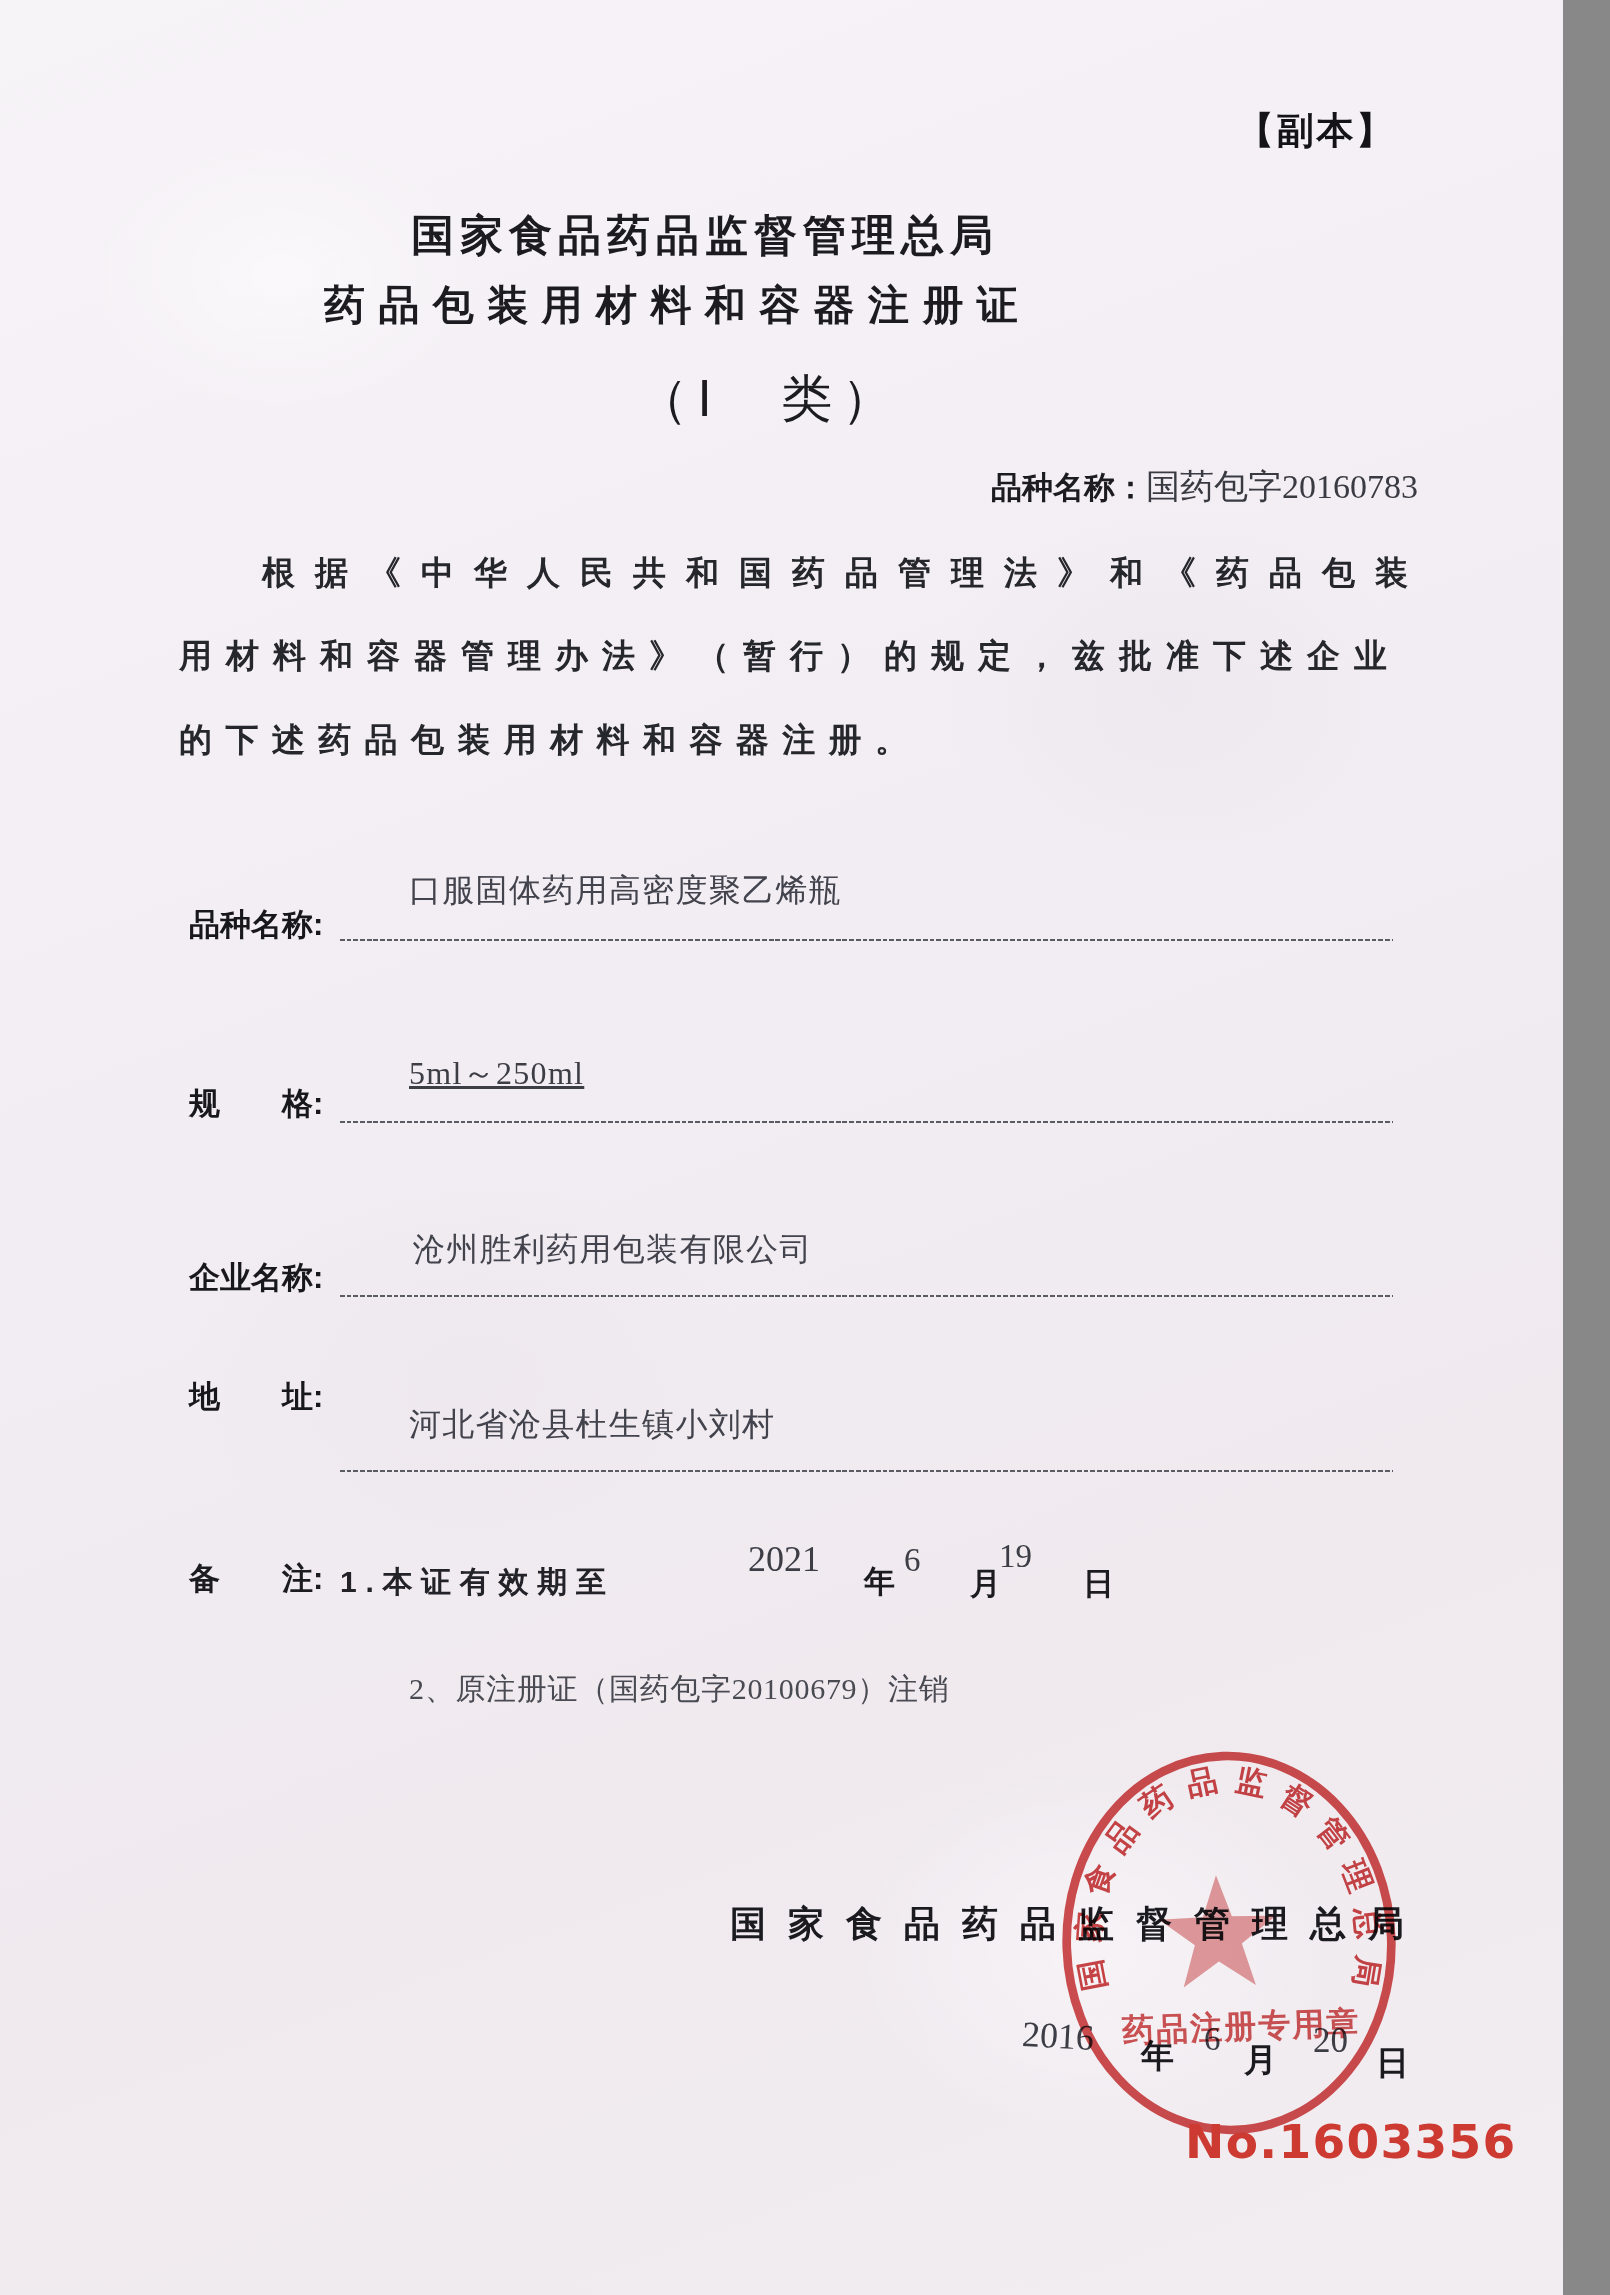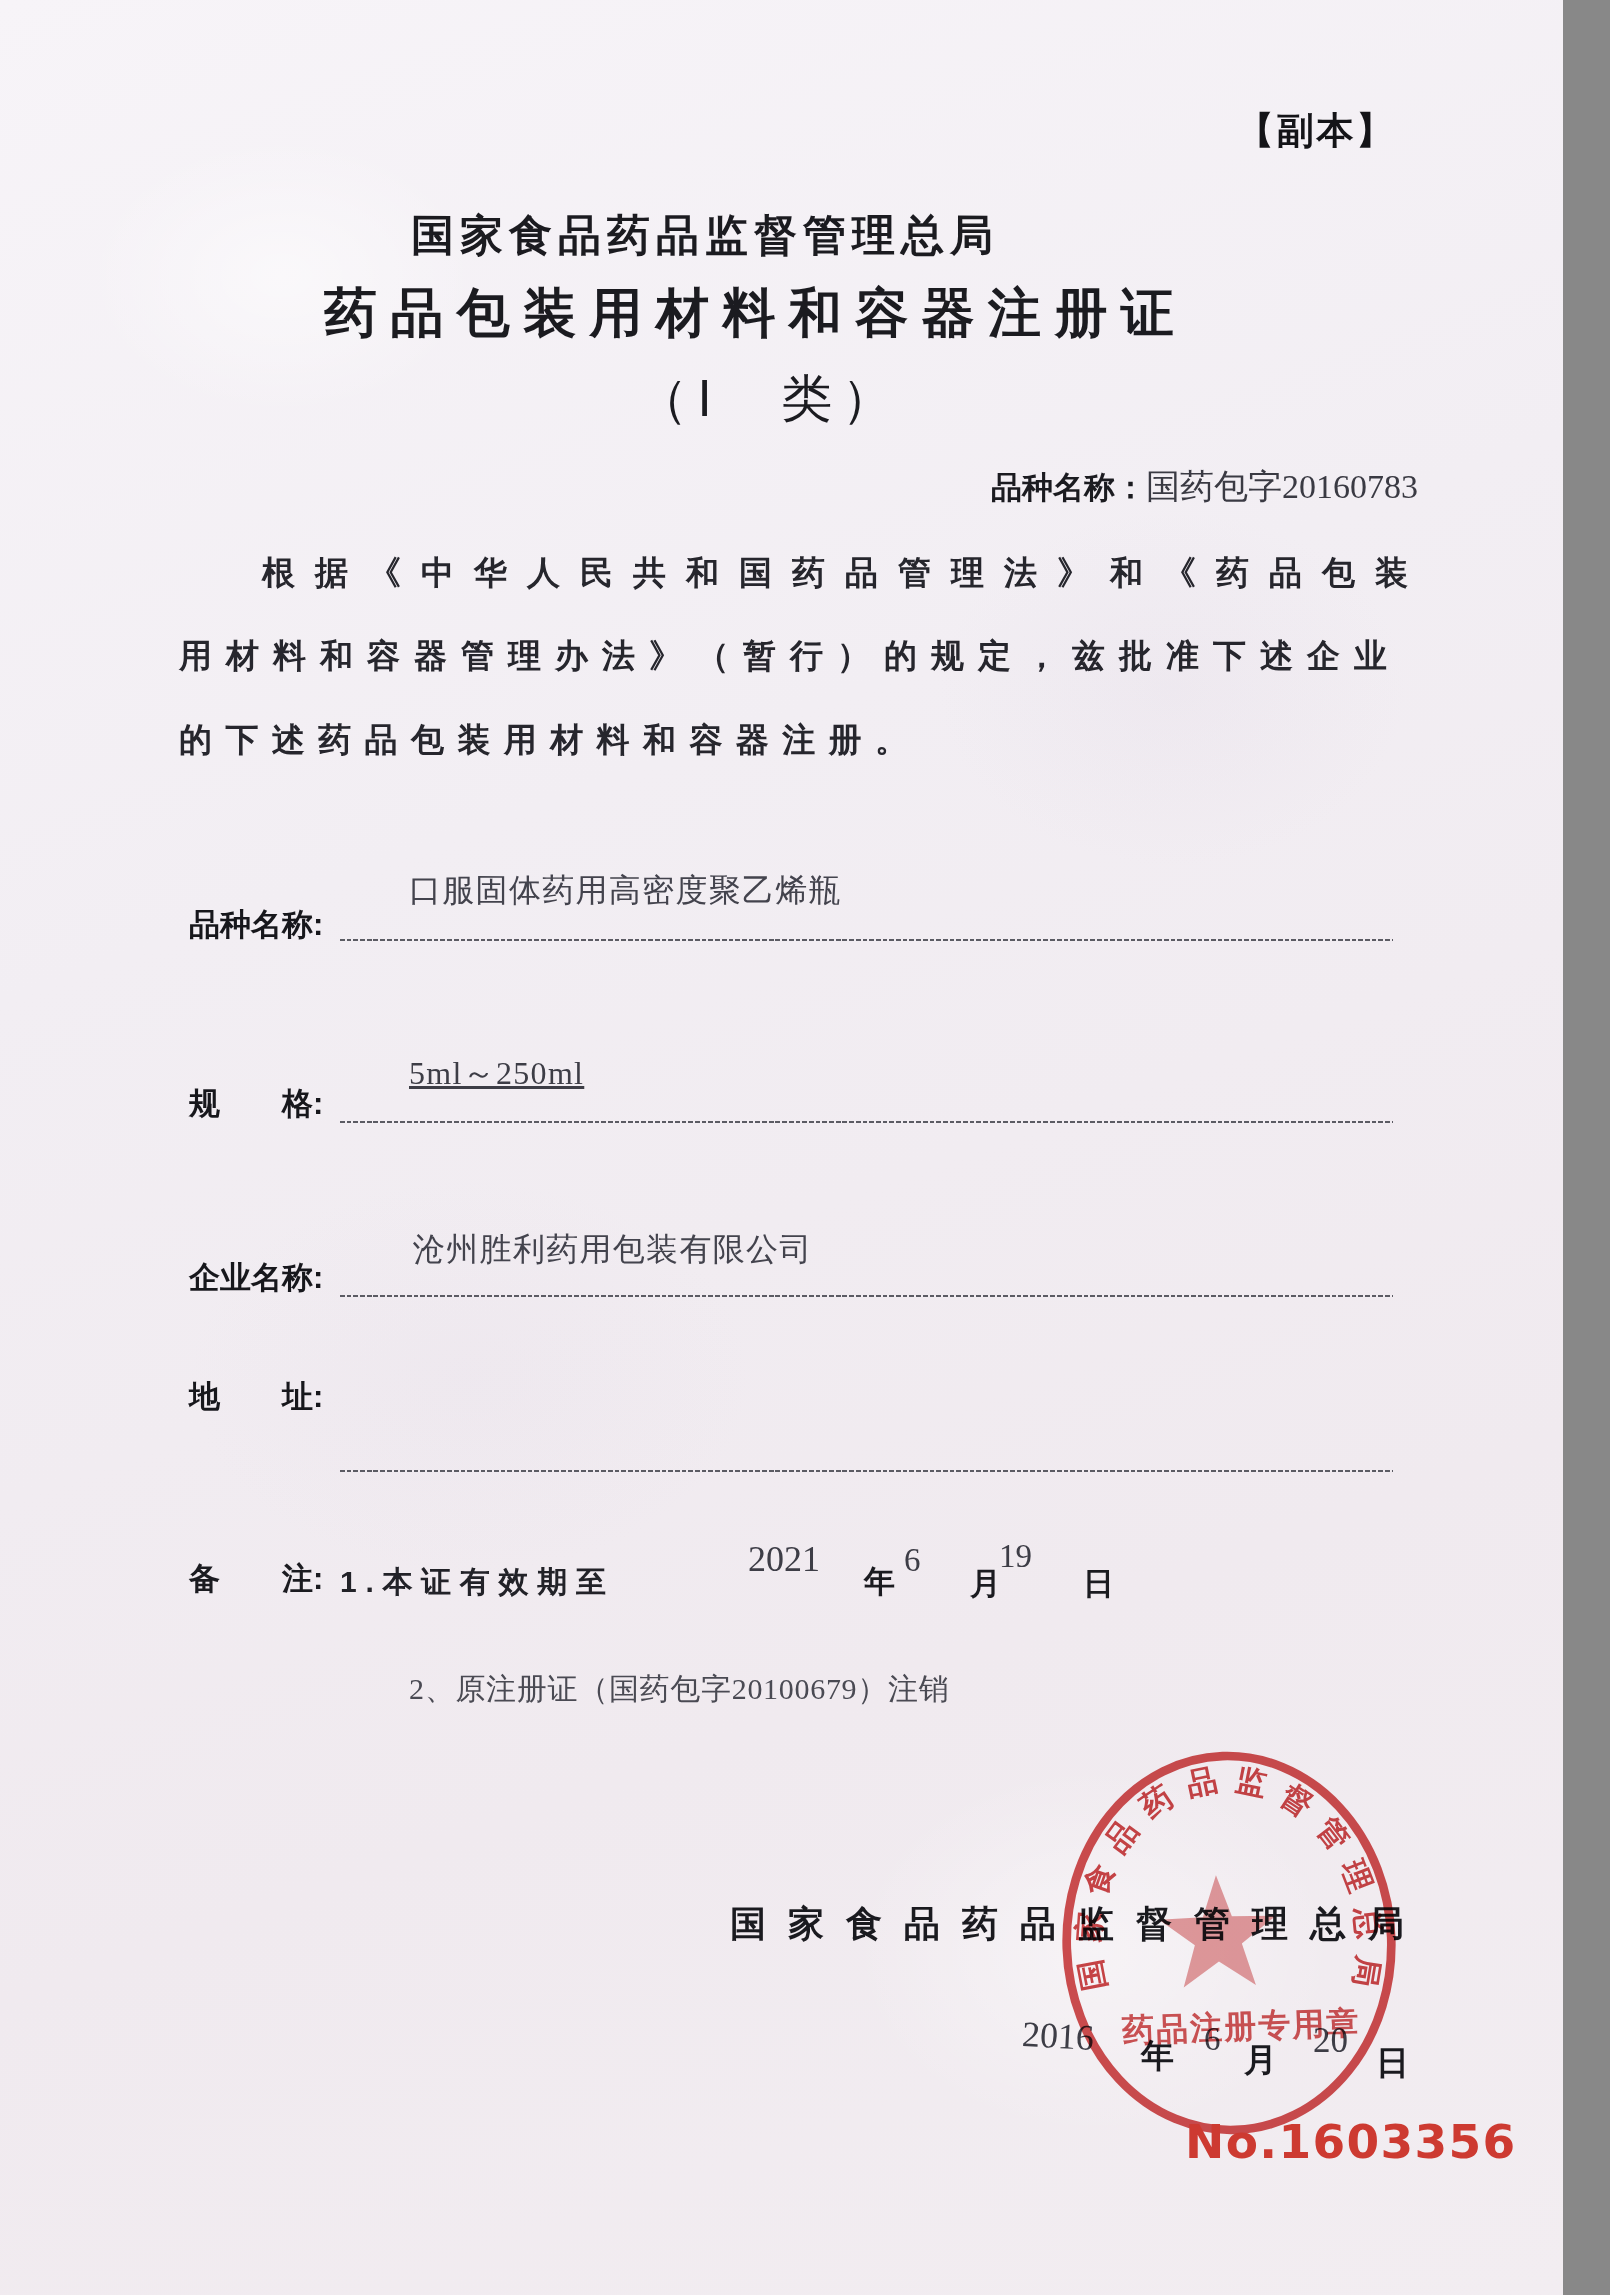--- a/index.html
+++ b/index.html
@@ -15,21 +15,21 @@
     background:
       radial-gradient(ellipse 281px 201px at 18% 12%, rgba(255,255,255,.5), rgba(255,255,255,0) 70%),
       radial-gradient(ellipse 334px 254px at 75% 30%, rgba(220,210,225,.18), rgba(220,210,225,0) 70%),
       radial-gradient(ellipse 401px 281px at 30% 60%, rgba(222,212,226,.15), rgba(222,212,226,0) 70%),
       radial-gradient(ellipse 348px 267px at 70% 85%, rgba(255,255,255,.4), rgba(255,255,255,0) 70%);
   }
   .abs { position:absolute; white-space:nowrap; }
 
   .copy-label   { left:1237px; top:106px;  font-size:37px; font-weight:bold; letter-spacing:2.7px; color:#141418; }
   .authority    { left:411px;  top:207px;  font-size:43px; font-weight:bold; letter-spacing:6px;  margin:0; }
-  .cert-title   { left:324px;  top:278px;  font-size:53px; font-weight:bold; letter-spacing:13.4px; margin:0; }
+  .cert-title   { left:324px;  top:278px;  font-size:41px; font-weight:bold; letter-spacing:13.4px; margin:0; }
   .class-line   { left:637px;  top:365px;  font-size:51px; font-weight:normal; letter-spacing:9.4px; }
 
   .reg-line     { left:991px; top:464px; }
   .reg-label    { font-size:31px; font-weight:bold; }
   .reg-value    { font-size:34px; font-family:"Liberation Serif","DejaVu Serif",serif; color:#3a3a43; }
 
   .body-line    { margin:0; font-size:33px; font-weight:600; color:#26262d; }
   .bl1 { left:262px; top:551px;  letter-spacing:20px; }
   .bl2 { left:179px; top:634px;  letter-spacing:14px; }
   .bl3 { left:179px; top:718px; letter-spacing:13.4px; }
@@ -98,20 +98,21 @@
 
   <span class="abs flabel lab2">规　　格:</span>
   <span class="abs fvalue typed val2">5ml～250ml</span>
   <span class="abs fline  lin2"></span>
 
   <span class="abs flabel lab3">企业名称:</span>
   <span class="abs fvalue val3">沧州胜利药用包装有限公司</span>
   <span class="abs fline  lin3"></span>
 
   <span class="abs flabel lab4">地　　址:</span>
+  <span class="abs fvalue val4">河北省沧县杜生镇小刘村</span>
   <span class="abs fline  lin4"></span>
 
   <span class="abs remark-label">备　　注:</span>
   <span class="abs remark-prefix">1.本证有效期至</span>
   <span class="abs typed exp-year">2021</span>
   <span class="abs exp-yu">年</span>
   <span class="abs typed exp-month">6</span>
   <span class="abs exp-mu">月</span>
   <span class="abs typed exp-day">19</span>
   <span class="abs exp-du">日</span>

